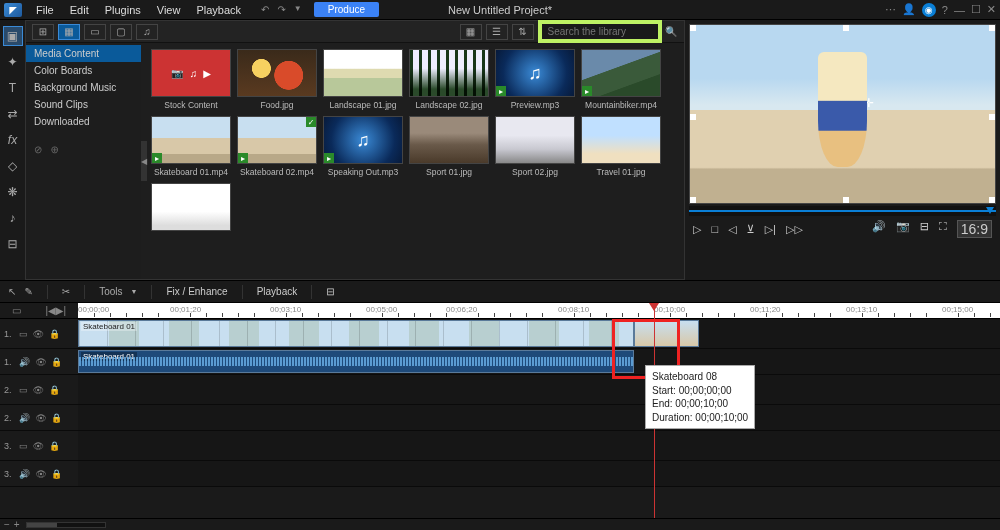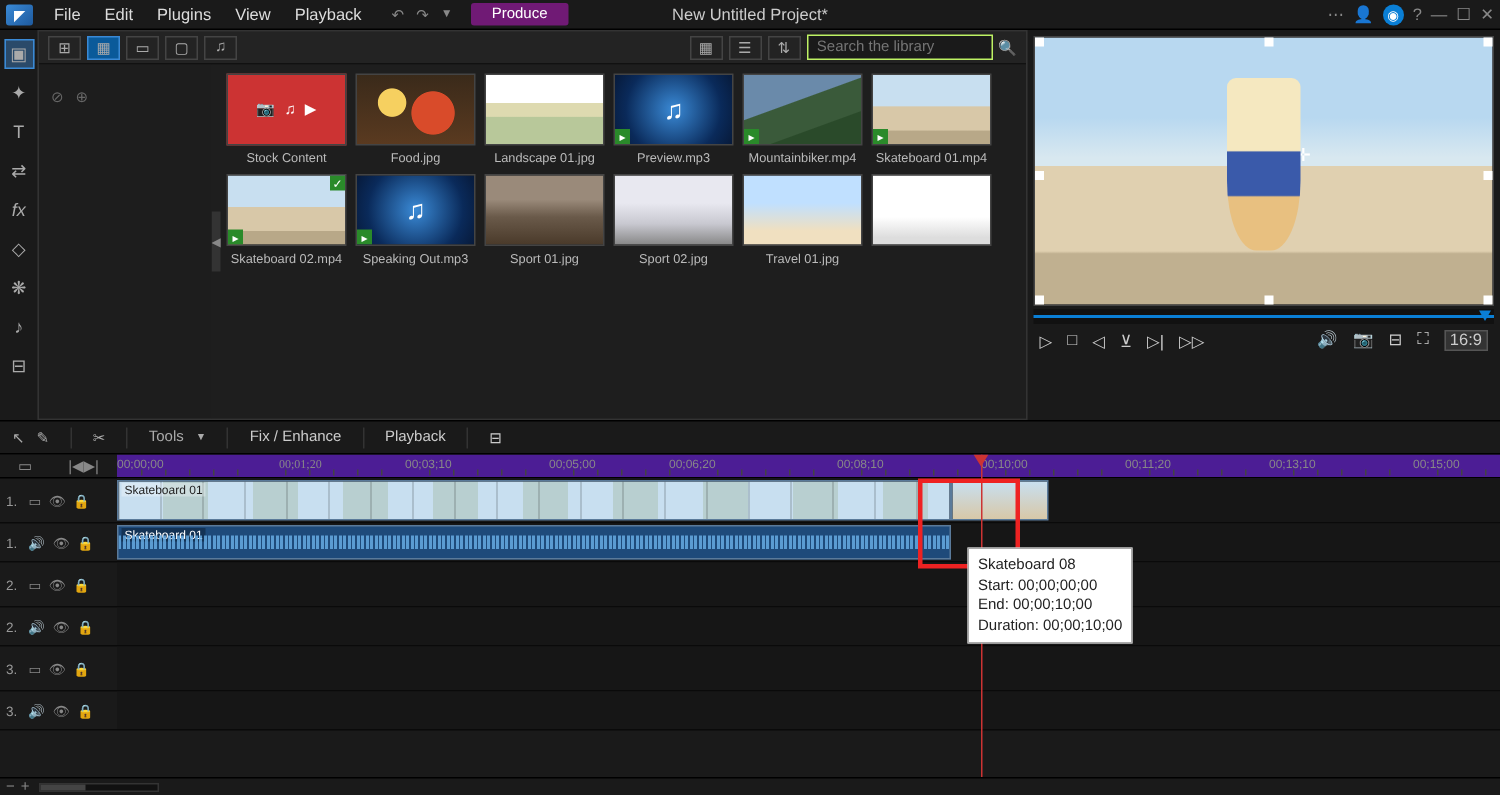--- a/index.html
+++ b/index.html
@@ -3,41 +3,41 @@
 <meta charset="utf-8">
 <style>
 * { margin: 0; padding: 0; box-sizing: border-box; font-family: Arial, sans-serif; user-select: none; }
 body { width: 1000px; height: 530px; background: #1a1a1a; color: #ccc; font-size: 10px; overflow: hidden; position: relative; }
 
 
 .menubar { height: 20px; background: #1a1a1a; display: flex; align-items: center; padding: 0 4px; border-bottom: 1px solid #000; }
 .logo { width: 18px; height: 14px; background: linear-gradient(135deg,#3a8ad6,#1e5a9e); border-radius: 2px; margin-right: 6px; display:flex;align-items:center;justify-content:center;color:#fff;font-size:9px;font-weight:bold; }
 .menu-item { padding: 0 8px; cursor: pointer; font-size: 11px; color:#ddd; }
 .menu-history { display:flex; gap:8px; margin-left:12px; color:#888; }
-.produce-btn { background:#701a75; color:#fff; padding:2px 14px; border-radius:2px; margin-left:12px; font-size:10px; cursor:pointer; }
+.produce-btn { background:#3b82f6; color:#fff; padding:2px 14px; border-radius:2px; margin-left:12px; font-size:10px; cursor:pointer; }
 .title { position:absolute; left:50%; transform:translateX(-50%); font-size:11px; color:#ccc; }
 .menubar-right { margin-left:auto; display:flex; gap:6px; align-items:center; }
 .menubar-right .ico { color:#888; font-size:11px; cursor:pointer; }
 .user-badge { width:14px;height:14px;border-radius:50%;background:#0a7fd6;color:#fff;display:flex;align-items:center;justify-content:center;font-size:9px; }
 
 
 .main { display:flex; height:260px; }
 
 
 .left-tools { width:25px; background:#1a1a1a; display:flex; flex-direction:column; padding-top:6px; gap:6px; align-items:center; }
 .left-tool { width:20px; height:20px; display:flex; align-items:center; justify-content:center; color:#aaa; cursor:pointer; font-size:12px; }
 .left-tool.active { background:#2a4a6a; border:1px solid #3a8ad6; }
 
 
 .media-panel { width:660px; background:#232323; display:flex; flex-direction:column; border:1px solid #333; }
 .media-toolbar { height:22px; display:flex; align-items:center; padding:0 6px; gap:4px; border-bottom:1px solid #111; }
 .view-btn { width:22px; height:16px; border:1px solid #444; display:flex; align-items:center; justify-content:center; font-size:10px; color:#aaa; cursor:pointer; }
 .view-btn.active { background:#0a5a9a; border-color:#3a8ad6; }
 .search-box { margin-left:auto; display:flex; align-items:center; gap:4px; }
-.search-input { background:#1a1a1a; border:1px solid #bef264; color:#888; font-size:10px; padding:2px 6px; width:124px; }
+.search-input { background:#1a1a1a; border:4px solid #bef264; color:#888; font-size:10px; padding:2px 6px; width:124px; }
 .media-body { display:flex; flex:1; overflow:hidden; }
 .media-sidebar { width:115px; background:#1d1d1d; padding:2px 0; }
 .sidebar-item { padding:3px 8px; font-size:10px; color:#ccc; cursor:pointer; }
 .sidebar-item.selected { background:#0a5a9a; }
 .sidebar-tools { padding:14px 8px; display:flex; gap:8px; color:#666; }
 .media-grid { flex:1; padding:6px 6px 6px 10px; display:flex; flex-wrap:wrap; gap:6px; align-content:flex-start; background:#1e1e1e; position:relative; overflow:hidden; }
 .collapse-tab { position:absolute; left:0; top:50%; transform:translateY(-50%); width:6px; height:40px; background:#333; color:#888; font-size:8px; display:flex; align-items:center; justify-content:center; cursor:pointer; }
 .thumb { width:80px; display:flex; flex-direction:column; align-items:center; gap:3px; cursor:pointer; }
 .thumb-img { width:80px; height:48px; border:1px solid #444; background:#333; position:relative; overflow:hidden; }
 .thumb-label { font-size:8.5px; color:#bbb; text-align:center; white-space:nowrap; overflow:hidden; text-overflow:ellipsis; width:80px; }
@@ -84,41 +84,41 @@
 .timeline-body { flex:1; display:flex; position:relative; overflow:hidden; }
 .track-headers { width:78px; background:#1a1a1a; }
 .ruler-space { height:16px; border-bottom:1px solid #000; display:flex; align-items:center; justify-content:space-around; color:#888; }
 .ruler-space .rb { cursor:pointer; font-size:10px; }
 .track-head { height:30px; border-bottom:1px solid #0a0a0a; display:flex; align-items:center; padding:0 4px; gap:5px; font-size:9px; color:#999; }
 .track-head.short { height:26px; }
 .track-head .num { width:10px; }
 .track-head .icons { display:flex; gap:5px; color:#888; }
 .track-head .icons span { cursor:pointer; }
 .tracks { flex:1; position:relative; }
-.ruler { height:16px; background:#4c1d95; border-bottom:1px solid #000; position:relative; font-size:8px; color:#888; }
+.ruler { height:16px; background:#ffffff; border-bottom:1px solid #000; position:relative; font-size:8px; color:#888; }
 .ruler .tick { position:absolute; top:2px; }
 .ruler .minor { position:absolute; top:10px; width:1px; height:4px; background:#444; }
 .playhead { position:absolute; top:0; bottom:0; width:1px; background:#c33; z-index:5; }
 .playhead .head { position:absolute; top:0; left:-5px; width:0;height:0; border-left:5px solid transparent; border-right:5px solid transparent; border-top:8px solid #c33; }
 .track { height:30px; border-bottom:1px solid #0a0a0a; position:relative; background:#161616; }
 .track.short { height:26px; }
 .clip { position:absolute; top:1px; bottom:1px; border:1px solid #5a7a9a; overflow:hidden; }
 .clip-video { background:repeating-linear-gradient(90deg,#c8dff0 0 30px,#b8cfd0 30px 60px); }
 .clip-thumbs::before { content:""; position:absolute; inset:0; background:repeating-linear-gradient(90deg, rgba(0,0,0,0.15) 0 1px, transparent 1px 28px); }
 .clip-audio { background:#1e4a7a; }
 .clip-audio::after { content:""; position:absolute; left:0; right:0; top:30%; bottom:30%; background:repeating-linear-gradient(90deg,#6ab0e8 0 2px, transparent 2px 3px); opacity:0.8; }
 .clip-label { position:absolute; left:2px; top:1px; font-size:8px; color:#222; background:rgba(255,255,255,0.3); padding:0 2px; }
 .clip2 { left:556px; width:65px; top:1px; bottom:1px; background:linear-gradient(#c8dff0,#d8c8a8); border:1px solid #5a7a9a; position:absolute; }
 .red-box { position:absolute; border:3px solid #e22; z-index:6; }
 .tooltip { position:absolute; background:#fff; color:#222; font-size:10px; padding:4px 6px; border:1px solid #aaa; z-index:10; line-height:1.35; white-space:nowrap; }
 .timeline-scroll { height:12px; display:flex; align-items:center; padding:0 4px; gap:6px; border-top:1px solid #000; }
 .zoom-btns { display:flex; gap:4px; color:#888; }
 .hscroll { flex:0 0 80px; height:6px; background:#111; border:1px solid #333; position:relative; }
 .hscroll .thumb-bar { position:absolute; left:0; width:30px; top:0; bottom:0; background:#444; }
-.aspect-badge { background:#333; border:1px solid #555; font-size:11px; padding:0 3px; color:#ccc; }
+.aspect-badge { background:#333; border:1px solid #555; font-size:14px; padding:0 3px; color:#ccc; }
 </style>
 </head>
 <body>
 
 <div class="menubar">
   <div class="logo">◤</div>
   <div id="menuitems" style="display: inline-flex;">
       <span class="menu-item">File</span>
       <span class="menu-item">Edit</span>
       <span class="menu-item">Plugins</span>
@@ -169,20 +169,27 @@
       <div class="search-box">
         <div class="view-btn">▦</div>
         <div class="view-btn">☰</div>
         <div class="view-btn">⇅</div>
         <input class="search-input" placeholder="Search the library" style="">
         <span style="color:#888;">🔍</span>
       </div>
     </div>
     <div class="media-body">
       <div class="media-sidebar">
+        <div id="sidebar-list">
+            <div class="sidebar-item selected">Media Content</div>
+            <div class="sidebar-item">Color Boards</div>
+            <div class="sidebar-item">Background Music</div>
+            <div class="sidebar-item">Sound Clips</div>
+            <div class="sidebar-item">Downloaded</div>
+          </div>
         <div class="sidebar-tools">
           <span>⊘</span>
           <span>⊕</span>
         </div>
       </div>
       <div class="media-grid" id="media-grid">
         <div class="collapse-tab">◀</div>
       <div class="thumb">
             <div class="thumb-img t-stock">
               <span>📷</span>
@@ -191,20 +198,24 @@
             </div>
             <div class="thumb-label">Stock Content</div>
           </div>
           <div class="thumb">
             <div class="thumb-img t-food"></div>
             <div class="thumb-label">Food.jpg</div>
           </div>
           <div class="thumb">
             <div class="thumb-img t-land1"></div>
             <div class="thumb-label">Landscape 01.jpg</div>
+          </div>
+          <div class="thumb">
+            <div class="thumb-img t-land2"></div>
+            <div class="thumb-label">Landscape 02.jpg</div>
           </div>
           <div class="thumb">
             <div class="thumb-img t-audio">♫<div class="corner-badge bl">▸</div></div>
             <div class="thumb-label">Preview.mp3</div>
           </div>
           <div class="thumb">
             <div class="thumb-img t-mount">
               <div class="corner-badge bl">▸</div>
             </div>
             <div class="thumb-label">Mountainbiker.mp4</div>
@@ -360,21 +371,21 @@
       </div>
     </div>
     <div class="tracks">
       <div class="ruler" id="ruler">
           <div class="tick" style="left: 0px;">00;00;00</div>
           <div class="minor" style="left: 16px;"></div>
           <div class="minor" style="left: 32px;"></div>
           <div class="minor" style="left: 48px;"></div>
           <div class="minor" style="left: 64px;"></div>
           <div class="minor" style="left: 80px;"></div>
-          <div class="tick" style="left: 108px; font-family: Liberation Serif, serif;">00;01;20</div>
+          <div class="tick" style="left: 92px;">00;01;20</div>
           <div class="minor" style="left: 112px;"></div>
           <div class="minor" style="left: 128px;"></div>
           <div class="minor" style="left: 144px;"></div>
           <div class="minor" style="left: 160px;"></div>
           <div class="minor" style="left: 176px;"></div>
           <div class="tick" style="left: 192px;">00;03;10</div>
           <div class="minor" style="left: 208px;"></div>
           <div class="minor" style="left: 224px;"></div>
           <div class="minor" style="left: 240px;"></div>
           <div class="minor" style="left: 256px;"></div>

